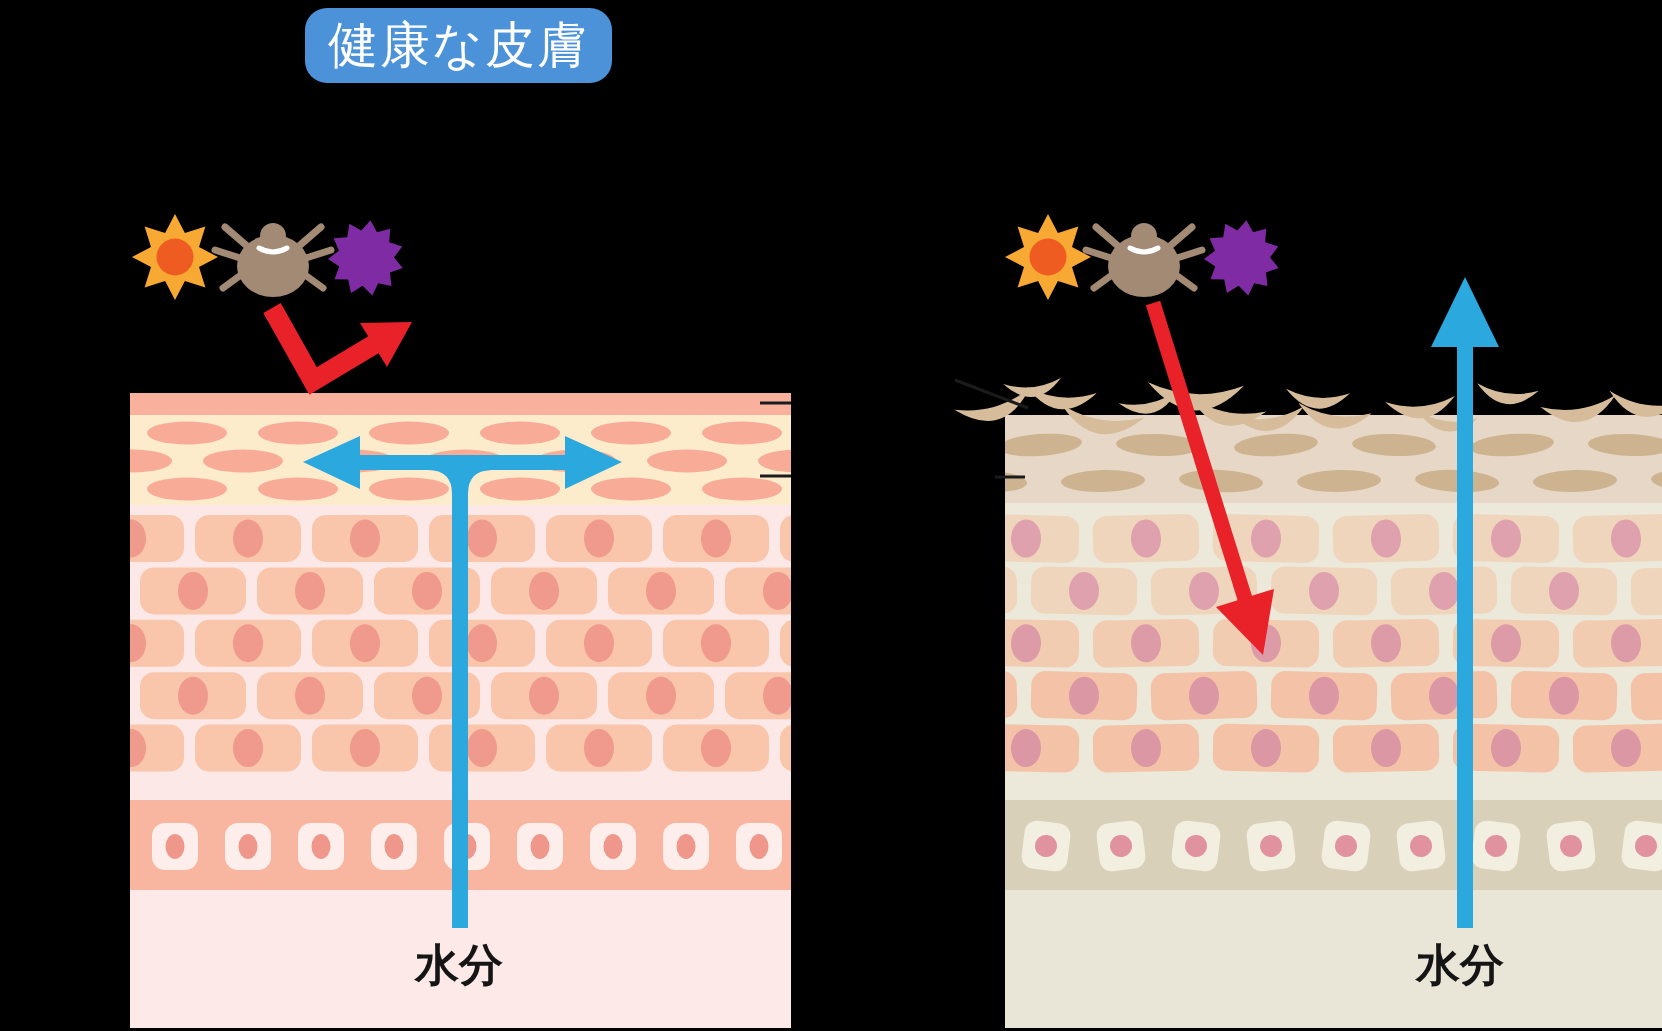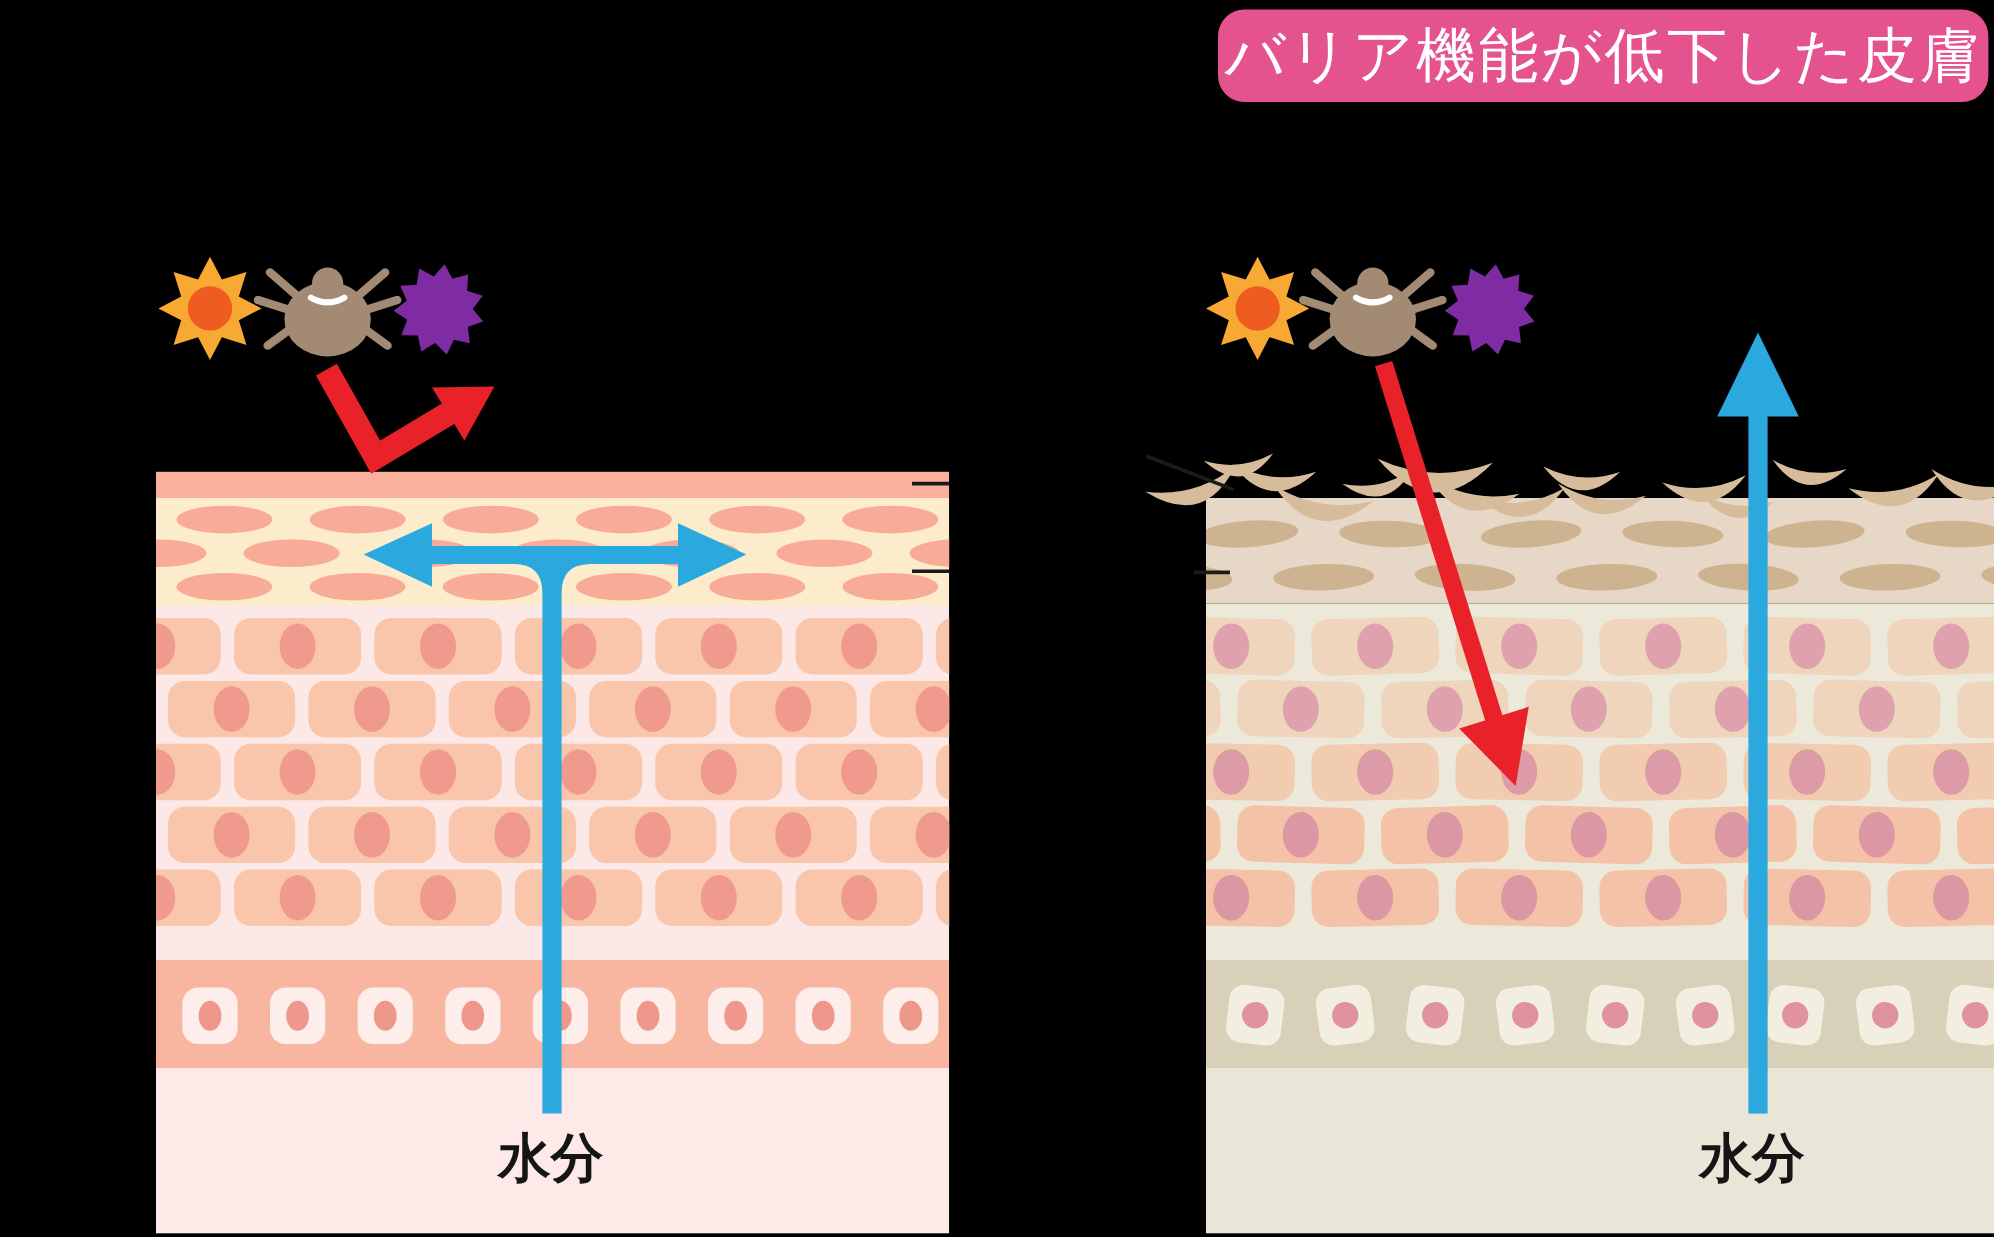--- a/index.html
+++ b/index.html
@@ -581,19 +581,19 @@
           <circle cx="1144" cy="236" r="13" fill="#a28a74"></circle>
           <ellipse cx="1144" cy="266" rx="36" ry="31" fill="#a28a74"></ellipse>
           <path d="M1130,248 Q1144,256 1158,248" stroke="#ffffff" stroke-width="5" fill="none" stroke-linecap="round"></path>
         </g>
         <g>
           <polygon points="1246.5,220.3 1253.0,232.3 1266.2,228.7 1265.2,242.3 1278.2,246.5 1270.0,257.4 1278.7,267.9 1265.9,272.6 1267.5,286.1 1254.2,283.2 1248.3,295.5 1238.6,285.8 1227.0,292.9 1224.2,279.6 1210.5,279.3 1215.3,266.5 1204.0,258.9 1215.0,250.7 1209.6,238.2 1223.2,237.3 1225.4,223.8 1237.4,230.4" fill="#7f2ba3"></polygon>
         </g>
       </g>
     </svg>
 
-  <div class="badge right" style="background: rgb(228, 83, 142);">
-    <span>バリア機能が低下した皮膚</span>
+  <div class="badge left" style="background: rgb(75, 146, 217);">
+    <span>健康な皮膚</span>
   </div>
 
   <div class="moisture left" style="color: rgb(21, 21, 21);">水分</div>
   <div class="moisture right" style="color: rgb(21, 21, 21);">水分</div>
 </div>
 
 </body></html>

